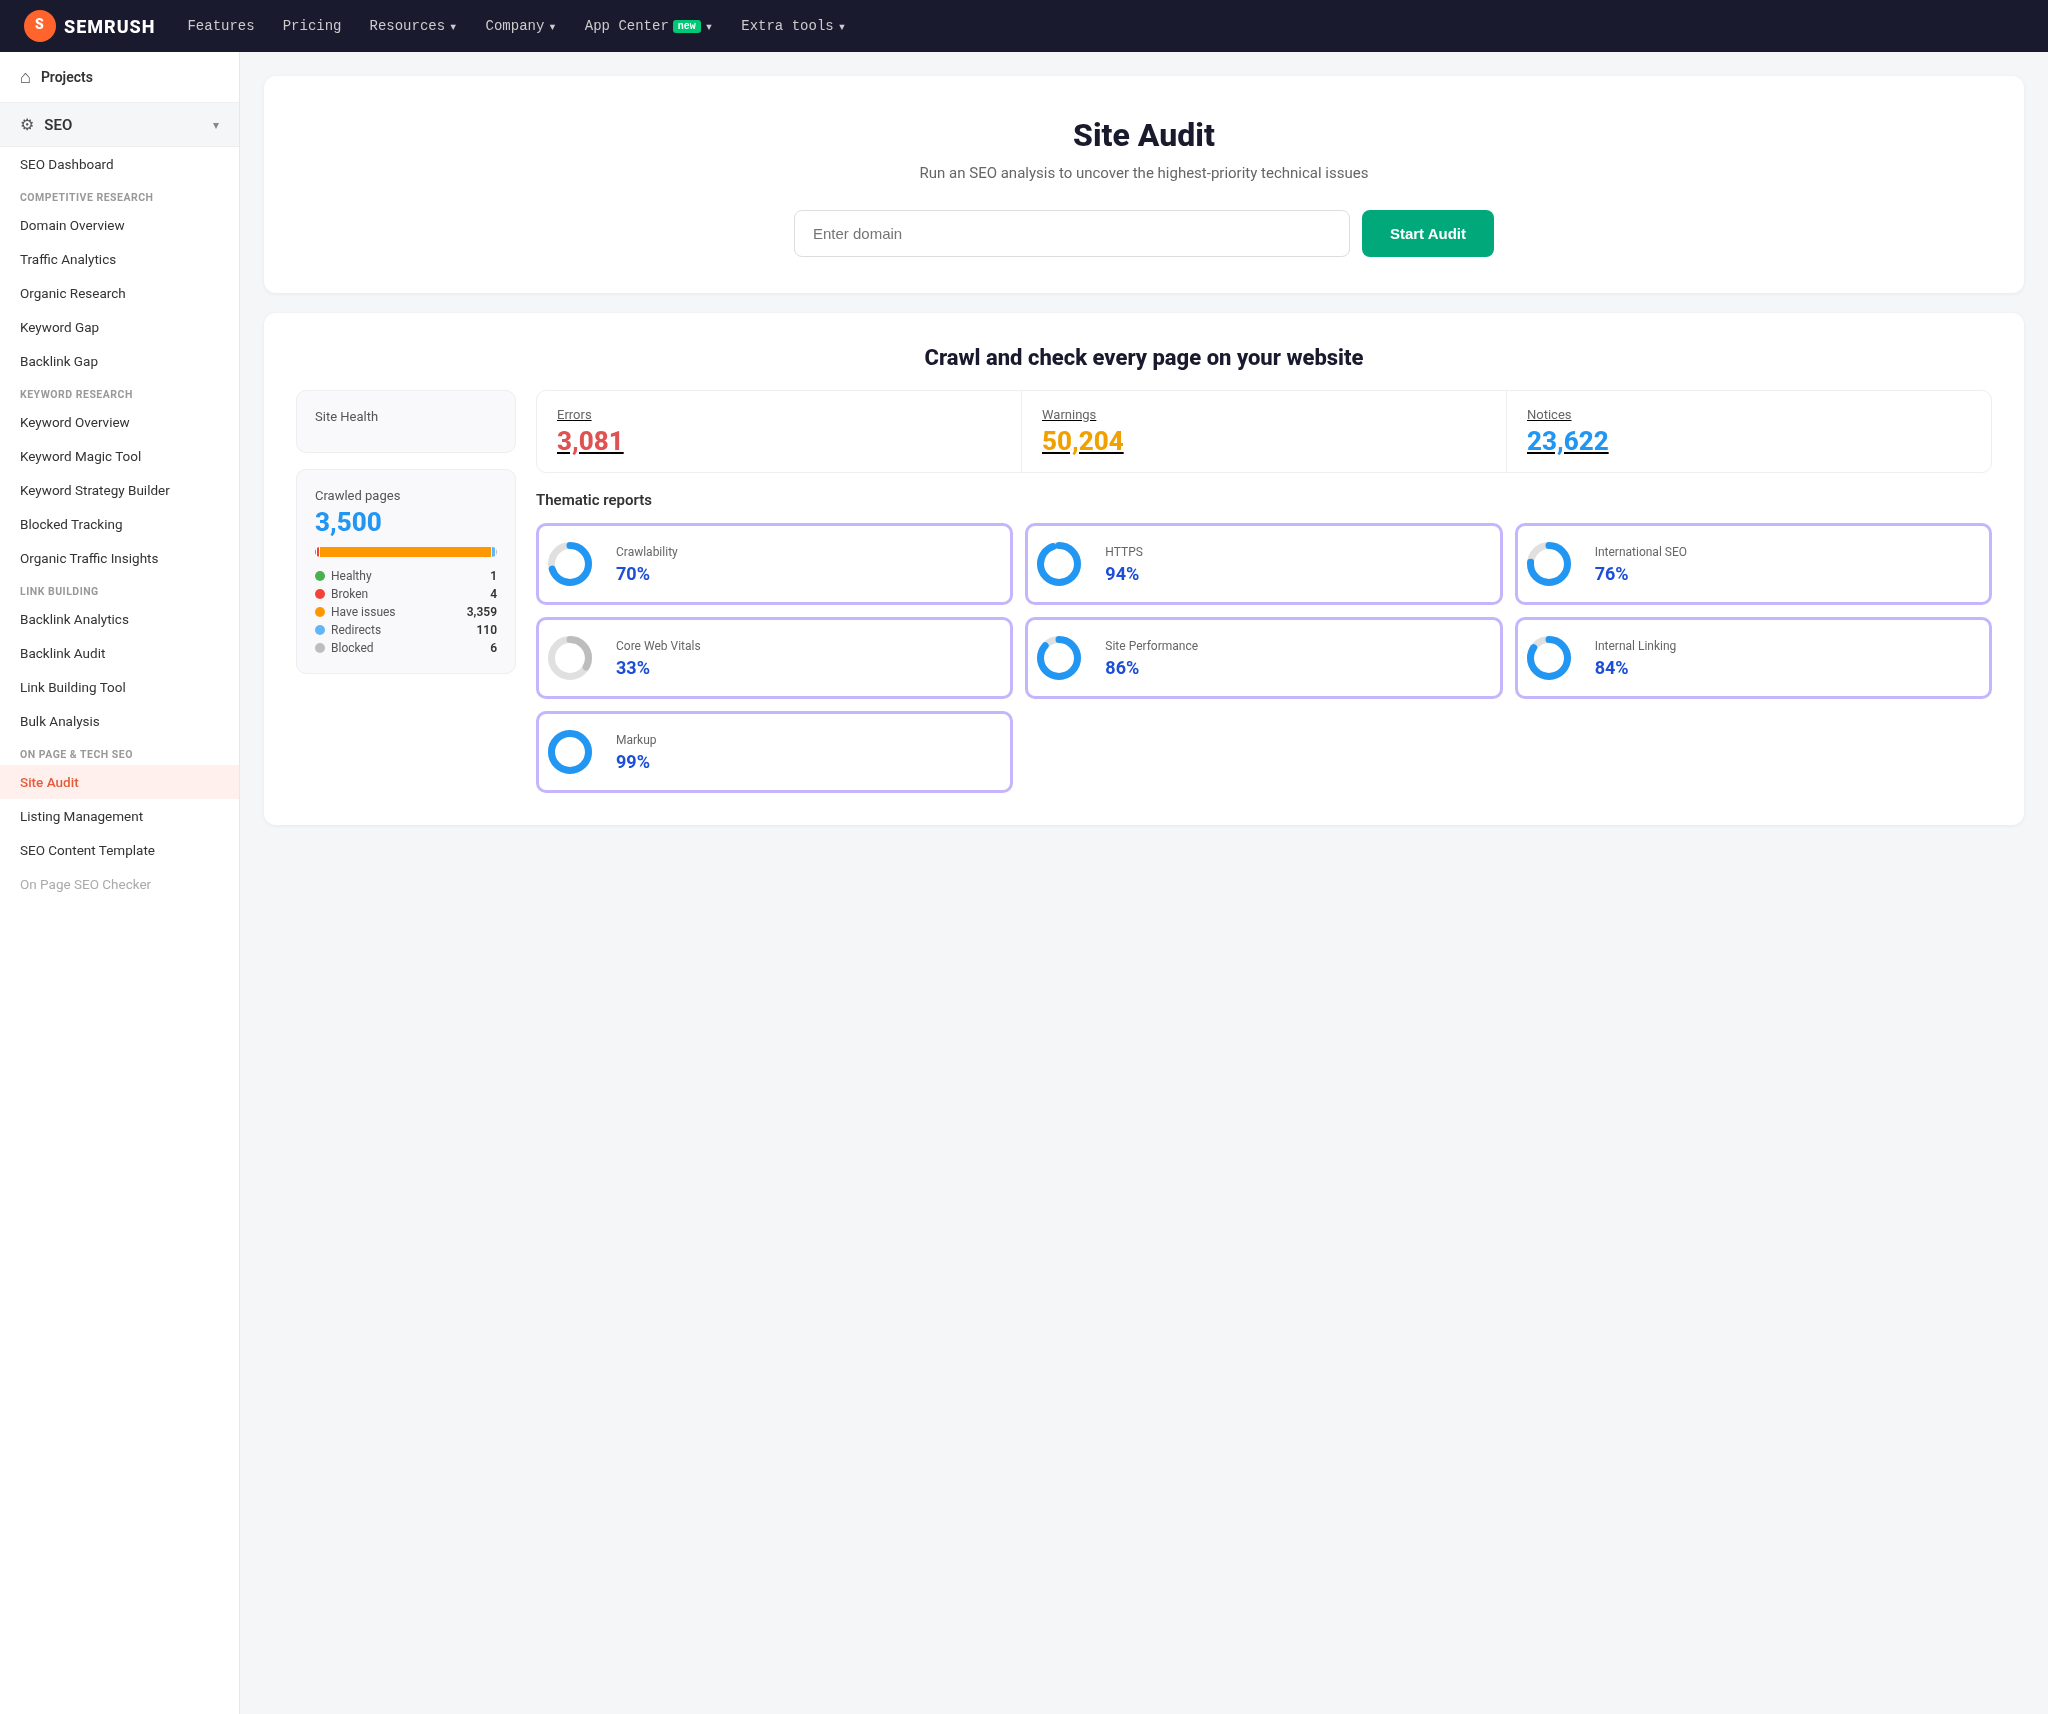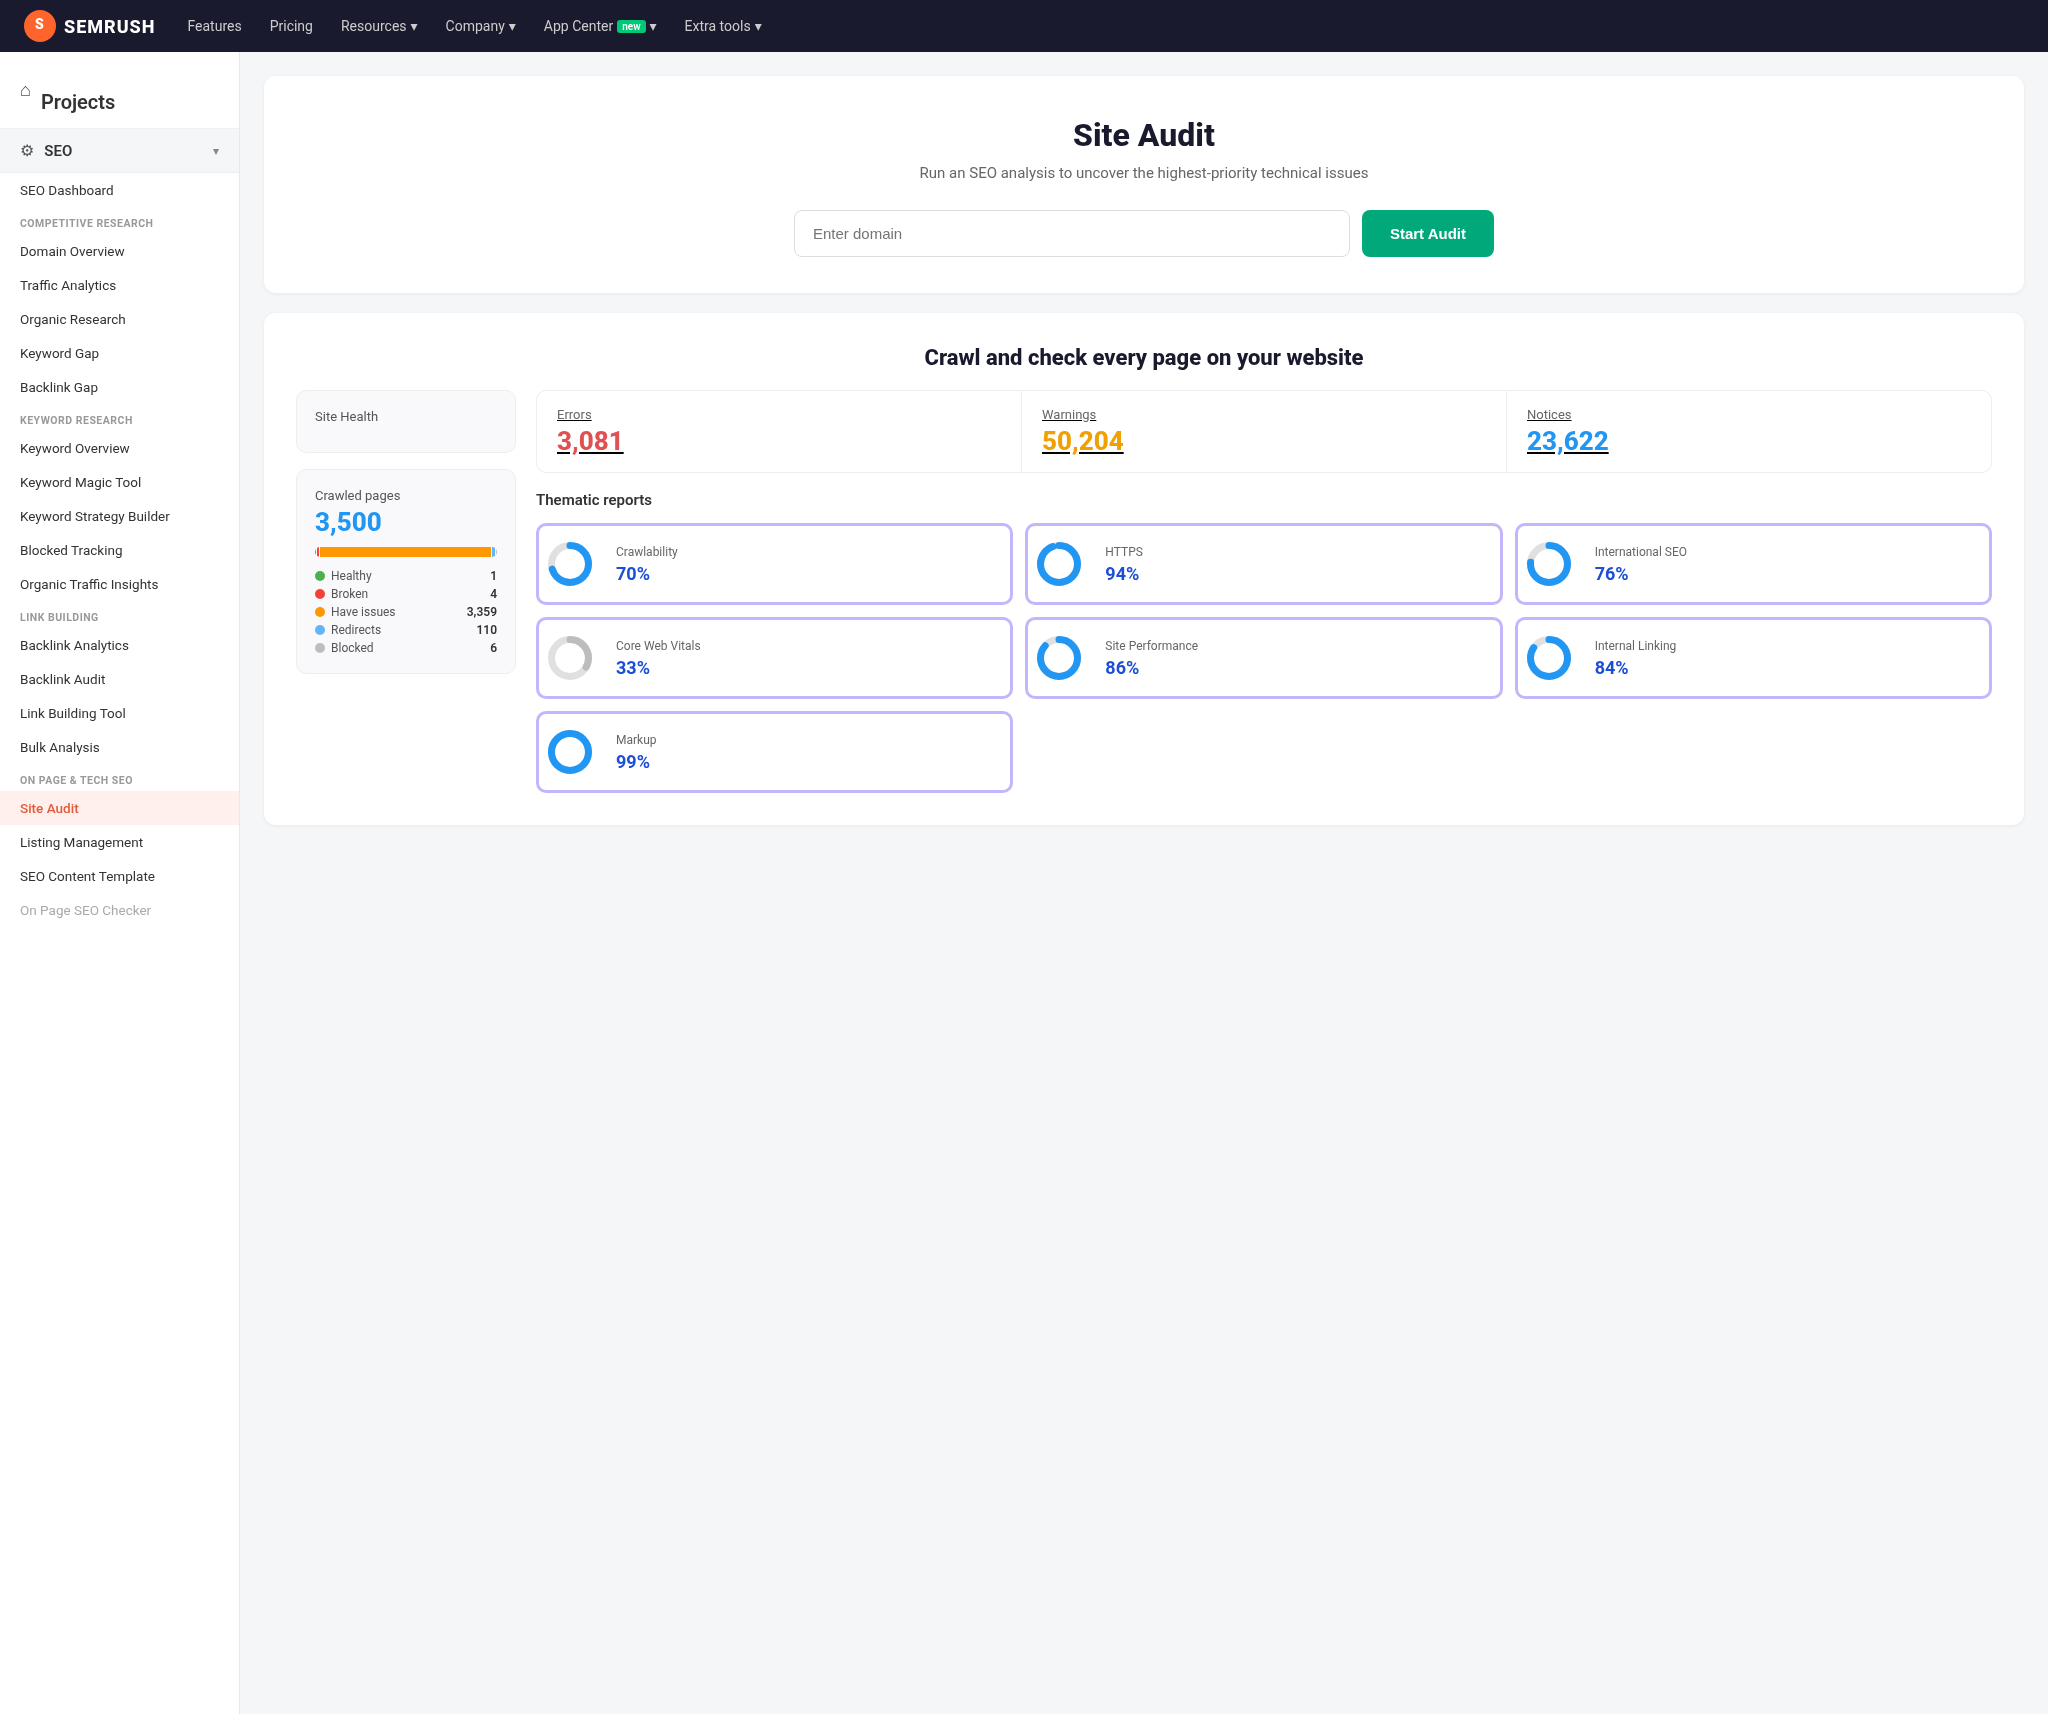--- a/index.html
+++ b/index.html
@@ -34,20 +34,21 @@
       gap: 28px;
       flex: 1;
     }
     .nav-item {
       color: #ccc;
       font-size: 14px;
       cursor: pointer;
       display: flex;
       align-items: center;
       gap: 4px;
+      font-family: Liberation Mono, monospace;
     }
     .badge-new {
       background: #00c875;
       color: white;
       font-size: 10px;
       padding: 1px 5px;
       border-radius: 3px;
       font-weight: 600;
     }
 
@@ -68,21 +69,21 @@
     }
     .sidebar-projects {
       padding: 14px 20px;
       display: flex;
       align-items: center;
       gap: 10px;
       border-bottom: 1px solid #f0f0f0;
       cursor: pointer;
     }
     .sidebar-projects-icon { font-size: 18px; color: #555; }
-    .sidebar-projects-label { font-size: 20px; font-weight: 600; color: #333; margin-top: 24px; }
+    .sidebar-projects-label { font-size: 14px; font-weight: 600; color: #333; }
 
     .sidebar-seo-header {
       padding: 12px 20px;
       display: flex;
       align-items: center;
       justify-content: space-between;
       background: #f5f6f8;
       cursor: pointer;
       border-bottom: 1px solid #eee;
     }

